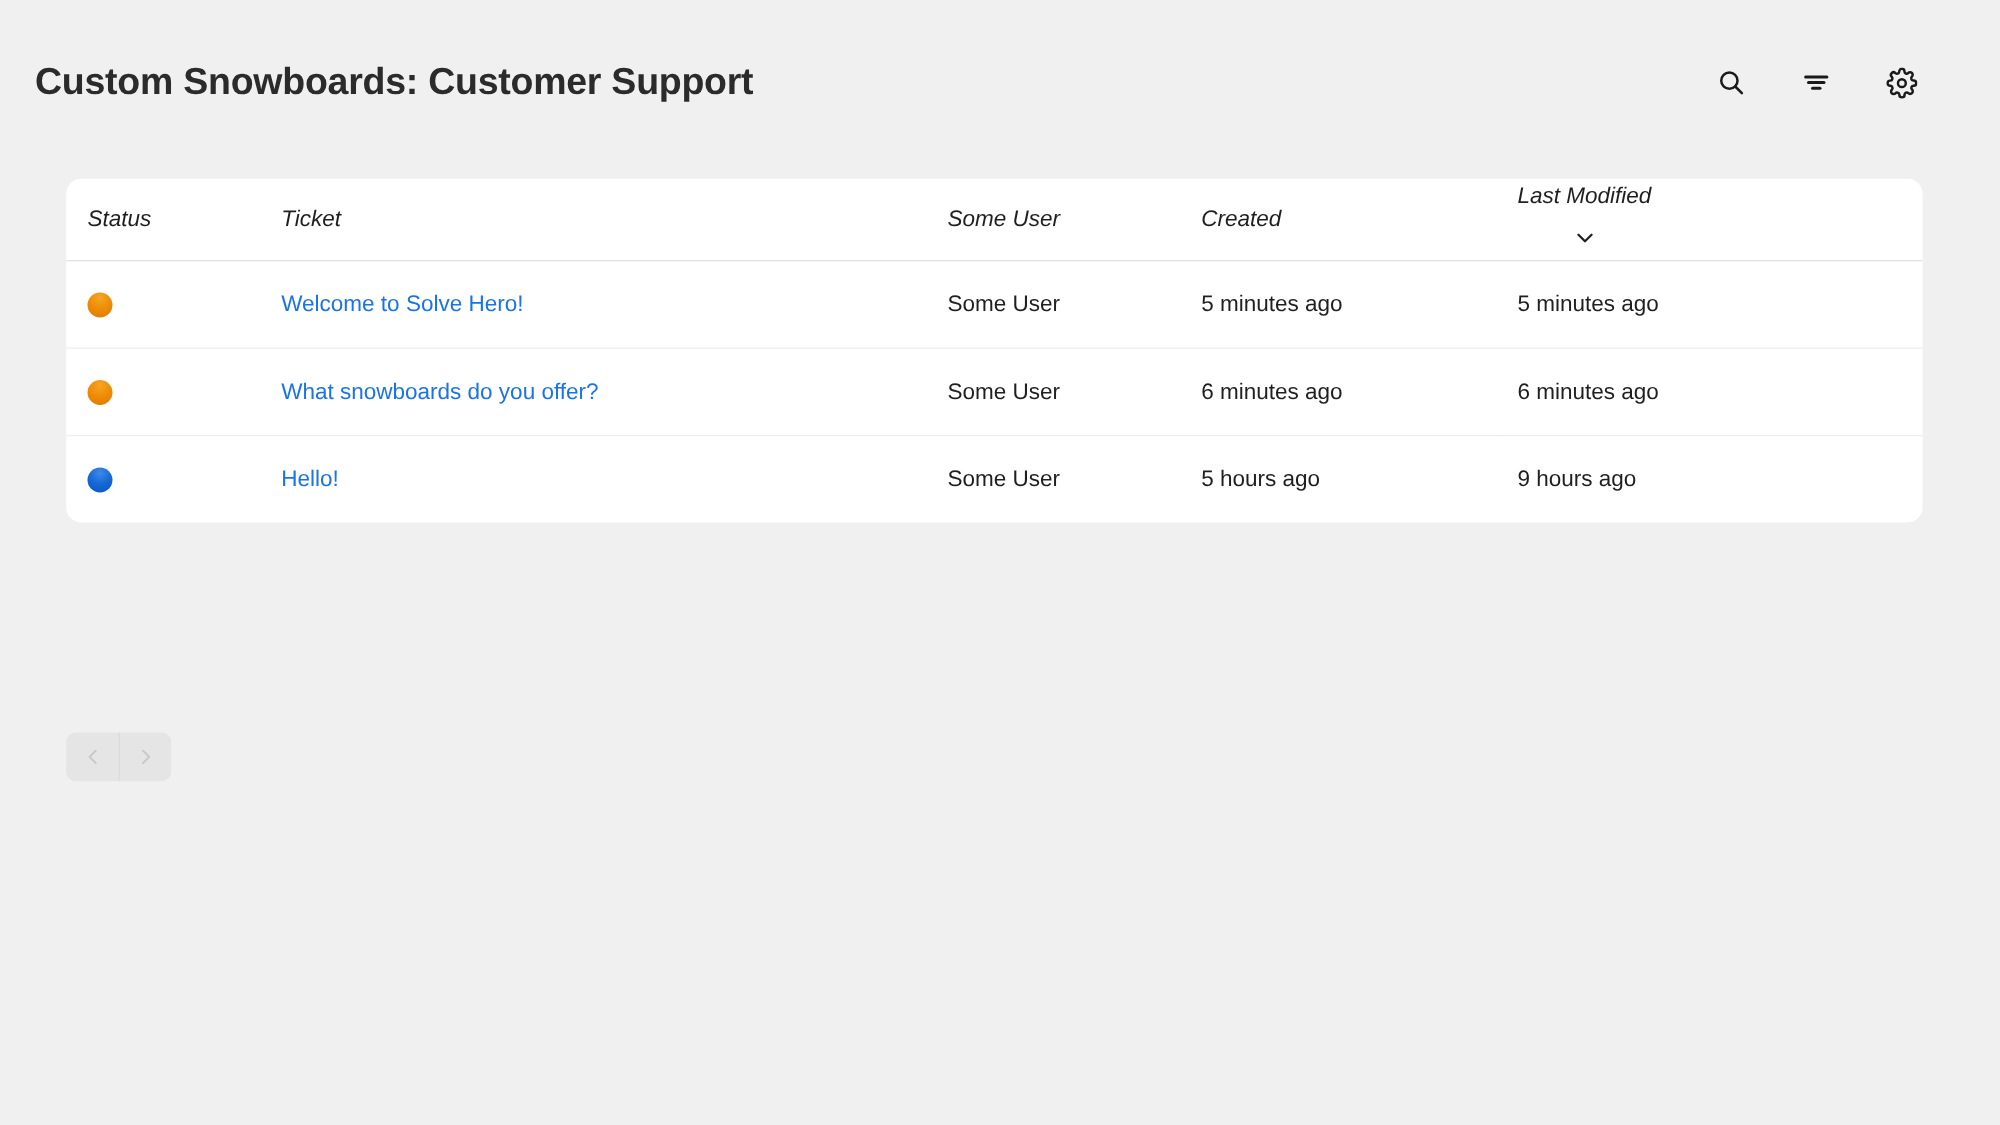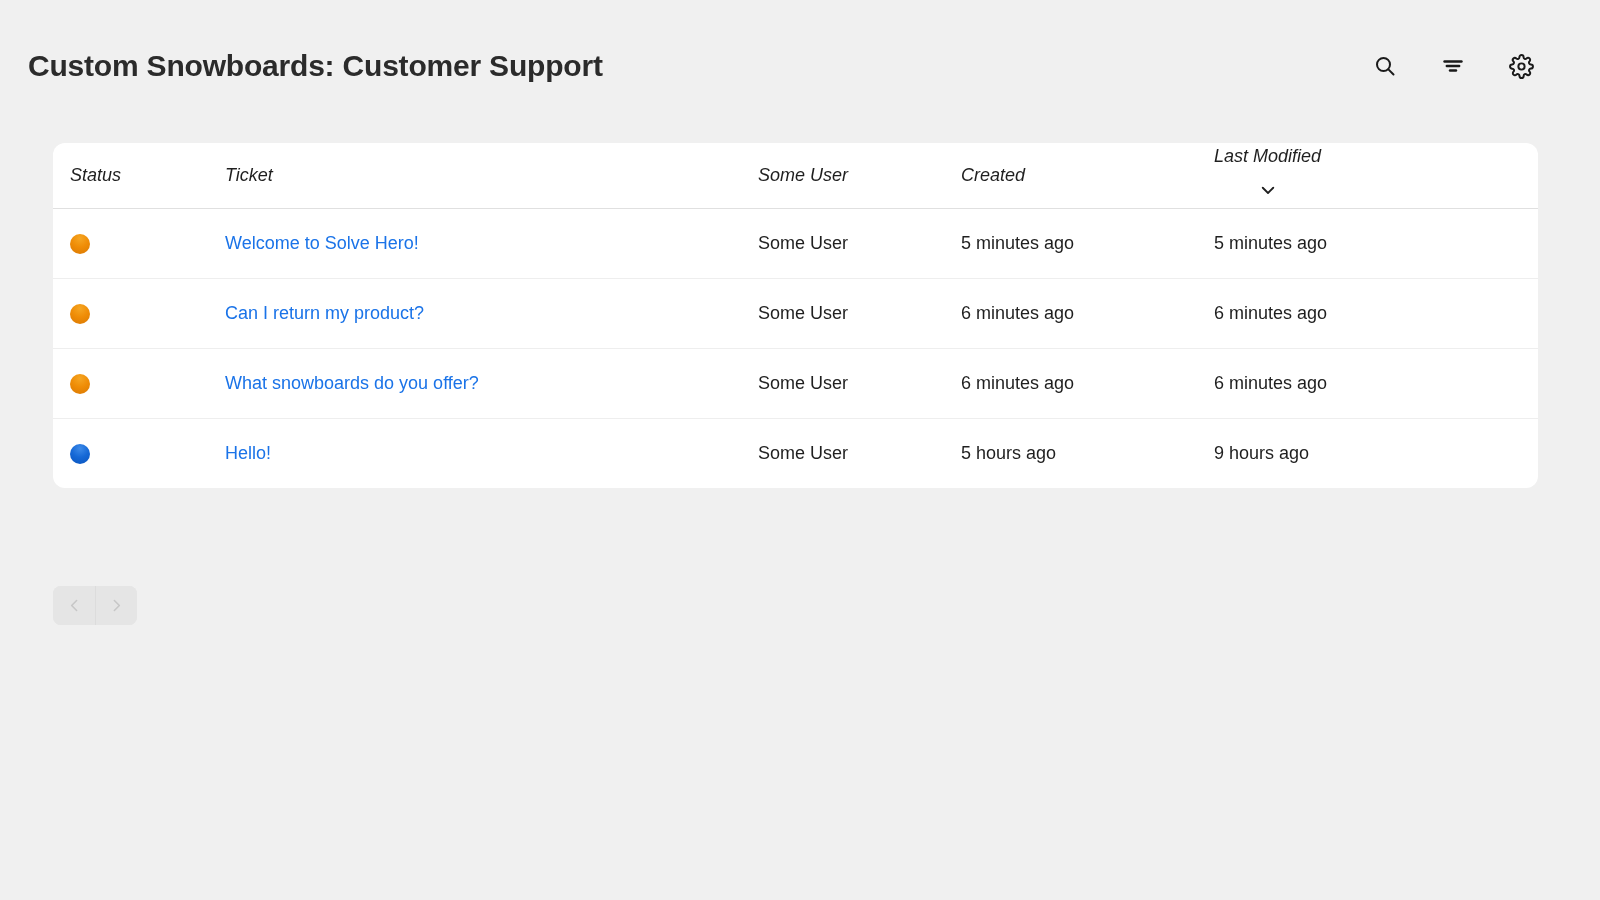--- a/index.html
+++ b/index.html
@@ -248,27 +248,20 @@
         </tr>
       </thead>
 
       <tbody id="ticket-rows">
           <tr>
             <td><span class="status-dot open"></span></td>
             <td><a class="ticket-link">Welcome to Solve Hero!</a></td>
             <td>Some User</td>
             <td>5 minutes ago</td>
             <td>5 minutes ago</td>
-          </tr>
-          <tr>
-            <td><span class="status-dot open"></span></td>
-            <td><a class="ticket-link">Can I return my product?</a></td>
-            <td>Some User</td>
-            <td>6 minutes ago</td>
-            <td>6 minutes ago</td>
           </tr>
           <tr>
             <td><span class="status-dot open"></span></td>
             <td><a class="ticket-link">What snowboards do you offer?</a></td>
             <td>Some User</td>
             <td>6 minutes ago</td>
             <td>6 minutes ago</td>
           </tr>
           <tr>
             <td><span class="status-dot closed"></span></td>

